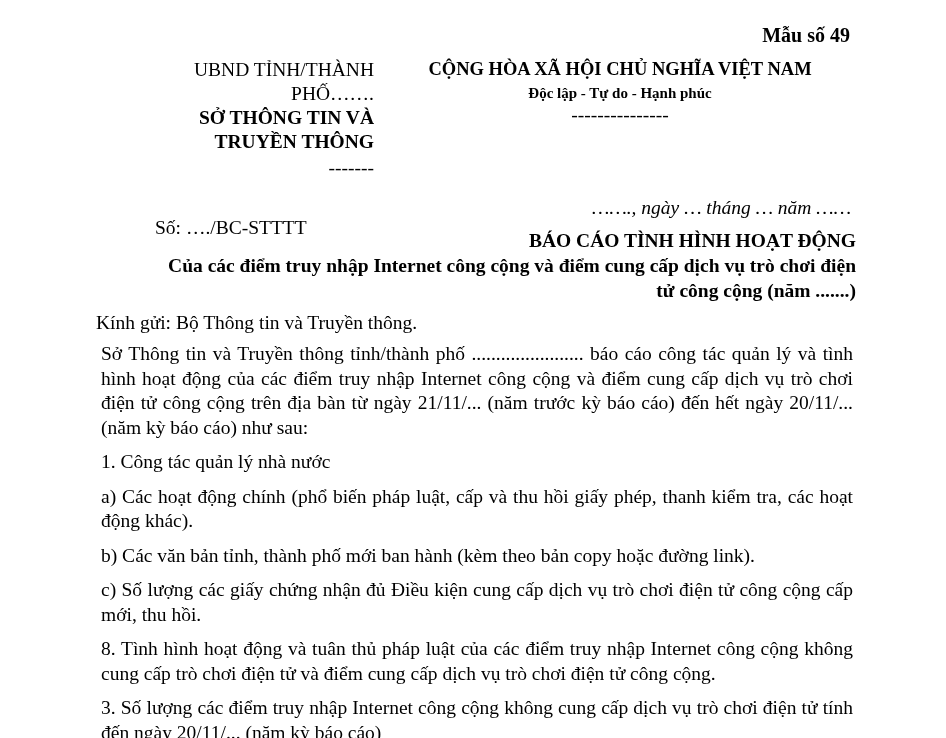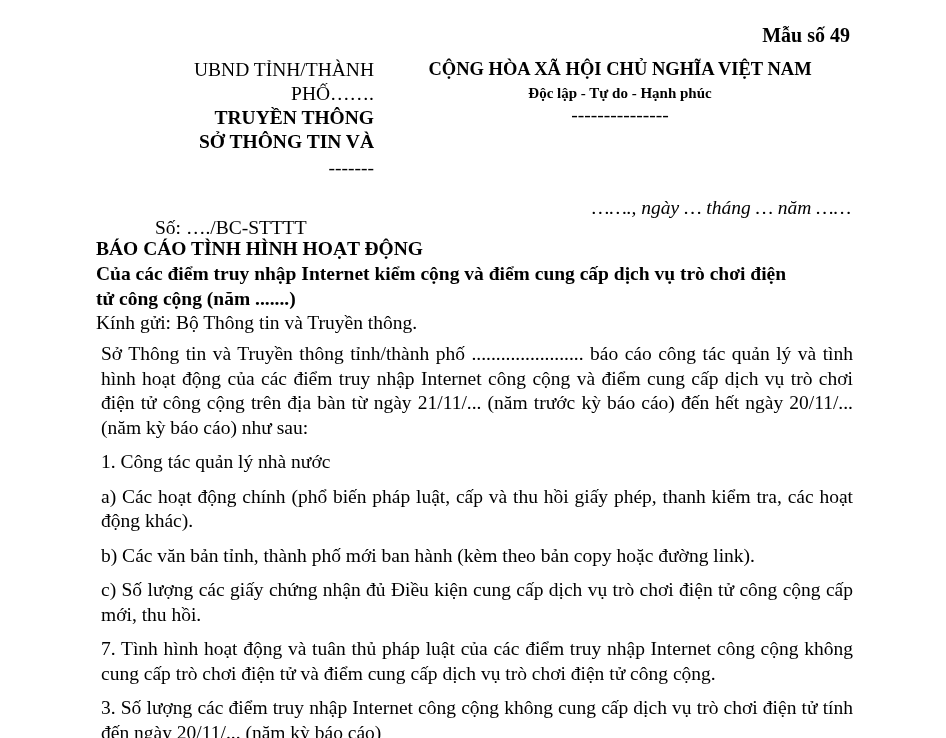--- a/index.html
+++ b/index.html
@@ -49,24 +49,23 @@
     }
     .date {
       top: 197px;
       right: 95px;
       font-style: italic;
     }
     .report-title {
       top: 228px;
       left: 96px;
       width: 760px;
-      text-align: left;
+      text-align: right;
       font-weight: bold;
       line-height: 25px;
-      margin-top: 8px;
     }
     .recipient {
       top: 312px;
       left: 96px;
       width: 760px;
       text-align: left;
     }
     .content {
       top: 342px;
       left: 101px;
@@ -79,43 +78,43 @@
     }
   </style>
 </head>
 <body>
 
 <div class="abs form-no">Mẫu số 49</div>
 
 <div class="abs agency">
   <div>UBND TỈNH/THÀNH</div>
   <div>PHỐ…….</div>
+  <div class="bold">SỞ THÔNG TIN VÀ</div>
   <div class="bold">TRUYỀN THÔNG</div>
-  <div class="bold">SỞ THÔNG TIN VÀ</div>
   <div class="sep">-------</div>
 </div>
 
 <div class="abs nation">
   <div class="title">CỘNG HÒA XÃ HỘI CHỦ NGHĨA VIỆT NAM</div>
   <div class="motto">Độc lập - Tự do - Hạnh phúc</div>
   <div class="sep">---------------</div>
 </div>
 
 <div class="abs docno">Số: …./BC-STTTT</div>
 <div class="abs date">……., ngày … tháng … năm ……</div>
 
 <div class="abs report-title">
   <div>BÁO CÁO TÌNH HÌNH HOẠT ĐỘNG</div>
-  <div>Của các điểm truy nhập Internet kiểm cộng và điểm cung cấp dịch vụ trò chơi điện</div>
+  <div>Của các điểm truy nhập Internet công cộng và điểm cung cấp dịch vụ trò chơi điện</div>
   <div>tử công cộng (năm .......)</div>
 </div>
 
 <div class="abs recipient">Kính gửi: Bộ Thông tin và Truyền thông.</div>
 
 <div class="abs content">
   <p>Sở Thông tin và Truyền thông tỉnh/thành phố ....................... báo cáo công tác quản lý và tình hình hoạt động của các điểm truy nhập Internet công cộng và điểm cung cấp dịch vụ trò chơi điện tử công cộng trên địa bàn từ ngày 21/11/... (năm trước kỳ báo cáo) đến hết ngày 20/11/... (năm kỳ báo cáo) như sau:</p>
   <p>1. Công tác quản lý nhà nước</p>
   <p>a) Các hoạt động chính (phổ biến pháp luật, cấp và thu hồi giấy phép, thanh kiểm tra, các hoạt động khác).</p>
   <p>b) Các văn bản tỉnh, thành phố mới ban hành (kèm theo bản copy hoặc đường link).</p>
   <p>c) Số lượng các giấy chứng nhận đủ Điều kiện cung cấp dịch vụ trò chơi điện tử công cộng cấp mới, thu hồi.</p>
-  <p>7. Tình hình hoạt động và tuân thủ pháp luật của các điểm truy nhập Internet công cộng không cung cấp trò chơi điện tử và điểm cung cấp dịch vụ trò chơi điện tử công cộng.</p>
+  <p>8. Tình hình hoạt động và tuân thủ pháp luật của các điểm truy nhập Internet công cộng không cung cấp trò chơi điện tử và điểm cung cấp dịch vụ trò chơi điện tử công cộng.</p>
   <p>3. Số lượng các điểm truy nhập Internet công cộng không cung cấp dịch vụ trò chơi điện tử tính đến ngày 20/11/... (năm kỳ báo cáo)</p>
 </div>
 
 </body></html>

